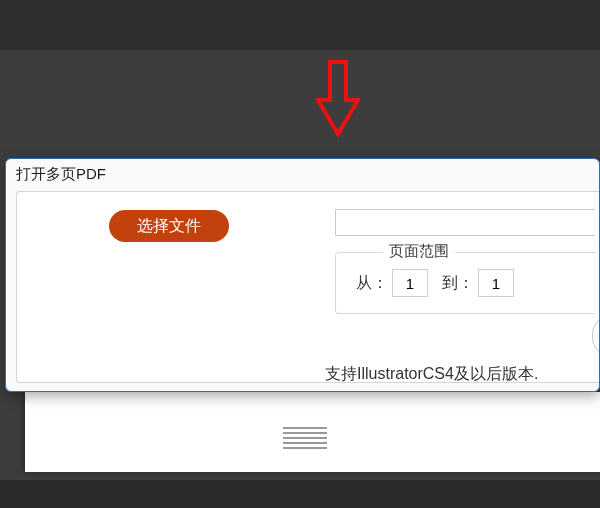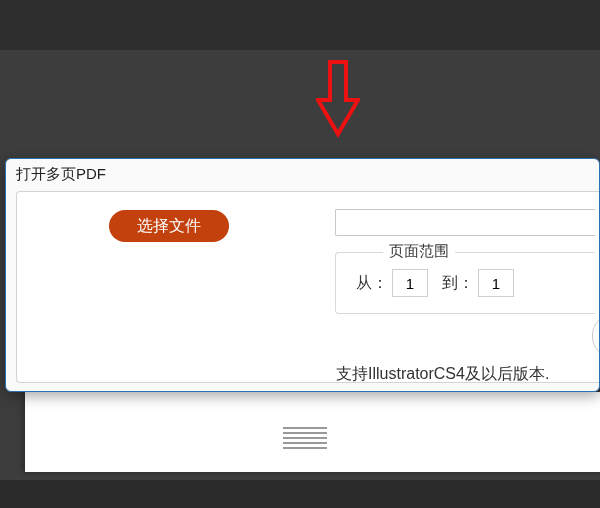--- a/index.html
+++ b/index.html
@@ -191,21 +191,20 @@
     background: #fff;
     border-radius: 20px;
   }
 
   .footer-text {
     position: absolute;
     left: 308px;
     top: 172px;
     font-size: 16px;
     color: #333;
-    margin-left: 11px;
   }
 </style>
 </head>
 <body>
 
 <div class="stage">
   <div class="backdrop">
     <div class="top-band"></div>
     <div class="paper-shadow">
       <div class="mini-lines">

